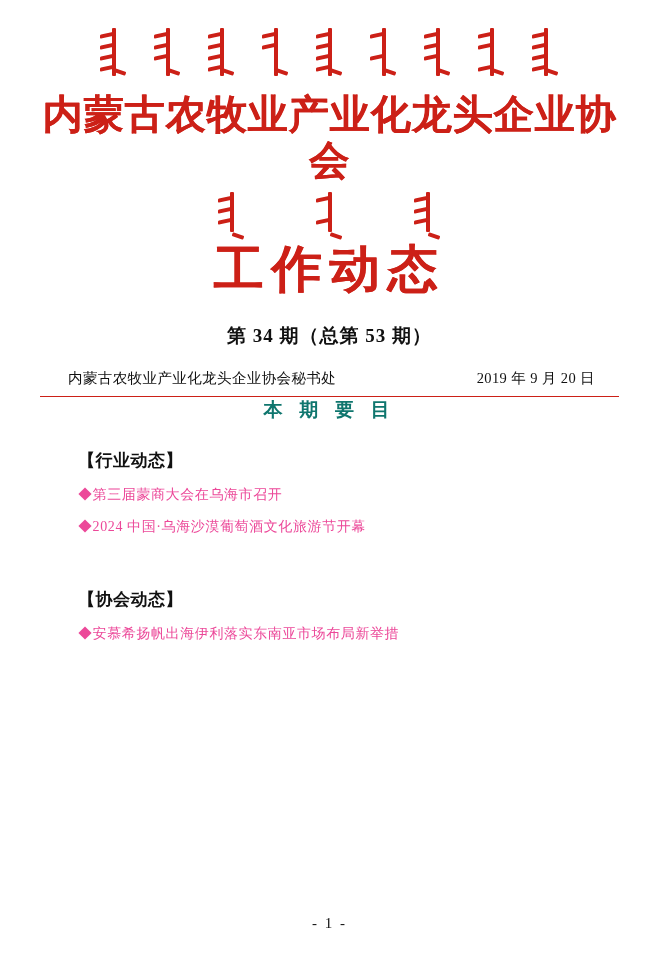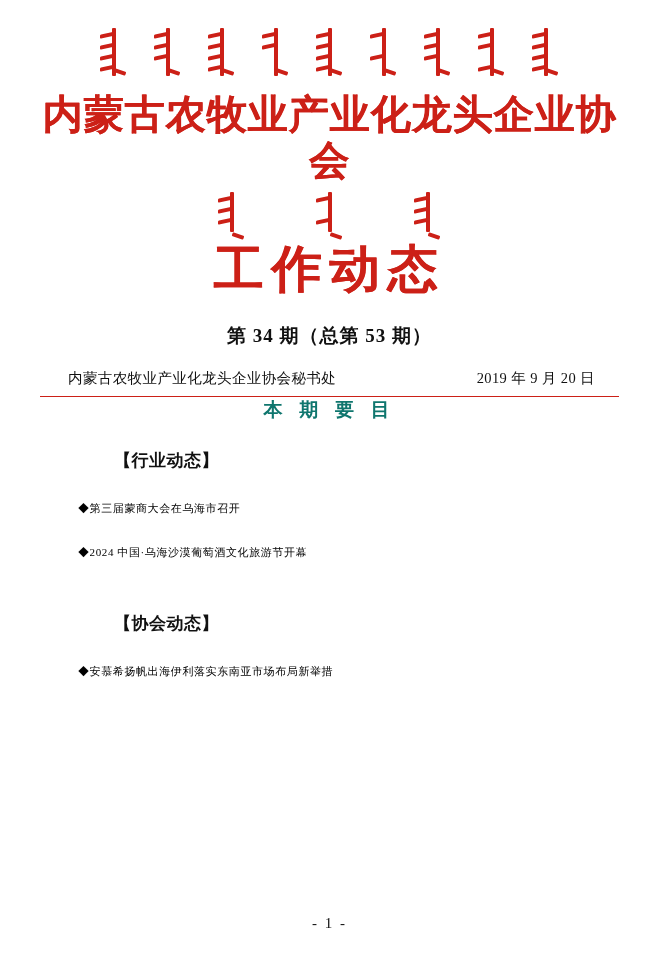--- a/index.html
+++ b/index.html
@@ -124,26 +124,25 @@
 
   .section {
     margin-top: 26px;
     padding-left: 38px;
   }
   .section-heading {
     font-size: 17px;
     font-weight: bold;
     letter-spacing: 0.5px;
     color: #111;
-    margin-left: 36px;
   }
   .entry {
-    font-size: 11px;
-    margin-top: 29px;
-    color: #000000;
+    font-size: 14px;
+    margin-top: 14px;
+    color: #ec4899;
     letter-spacing: 0.6px;
   }
 
   .section.second {
     margin-top: 52px;
   }
 
   .footer {
     position: absolute;
     left: 0;

